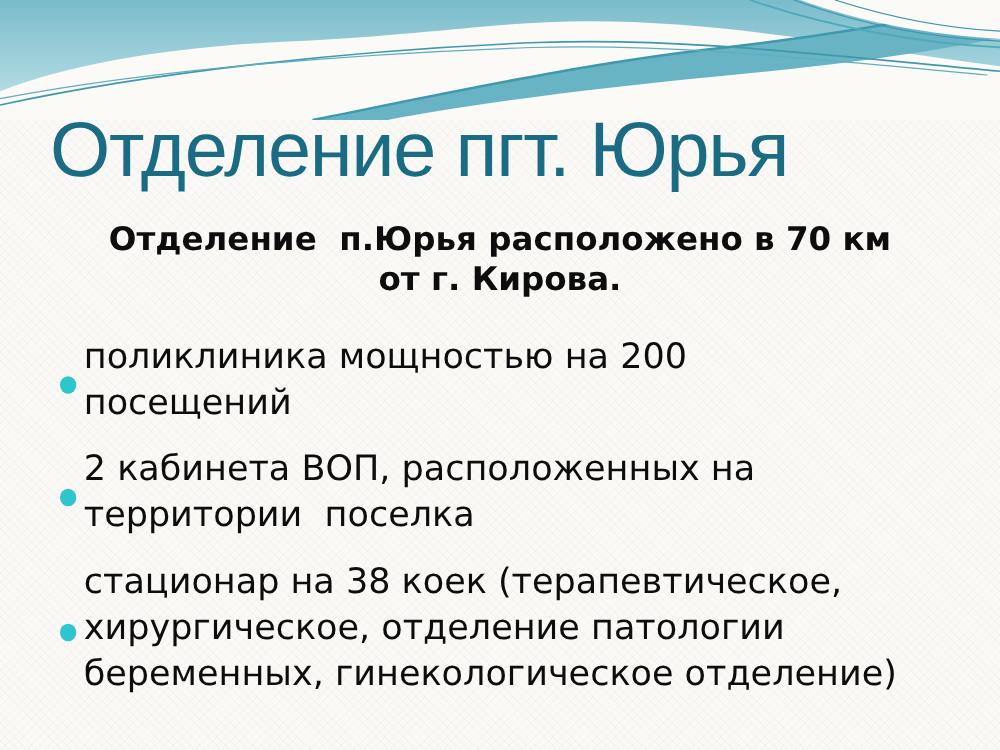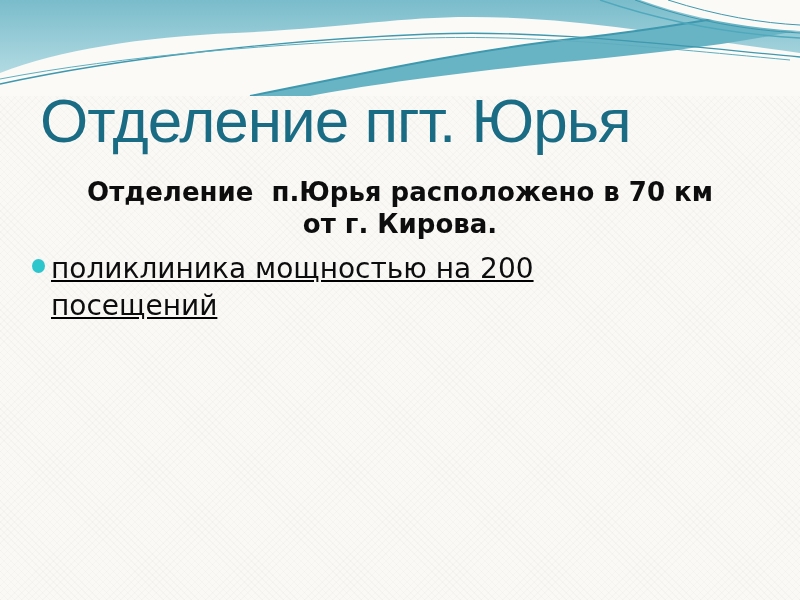--- a/index.html
+++ b/index.html
@@ -25,21 +25,21 @@
   }
   .heading{
     position:absolute;top:177px;left:20px;width:760px;
     font-size:26px;font-weight:700;line-height:1.22;color:#0d0d0d;
     text-align:center;white-space:pre-wrap;
   }
   .bullets{
     position:absolute;top:250px;left:32px;width:742px;
     list-style:none;margin:0;padding:0;
   }
-  .bullet-item{display:flex;align-items:flex-start;margin:0;text-decoration:underline;}
+  .bullet-item{display:flex;align-items:center;margin:16px;}
   .dot{
     flex:0 0 auto;width:13px;height:14px;border-radius:50%;
     background:#2EC6CD;margin:9px 6px 0 0;
   }
   .txt{
     flex:1 1 auto;
     font-size:28px;font-weight:400;line-height:37px;color:#0d0d0d;
     white-space:pre-wrap;
   }
 </style>
@@ -80,15 +80,26 @@
 
   <div class="heading">Отделение  п.Юрья расположено в 70 км
 от г. Кирова.</div>
 
   <ul class="bullets">
     <li class="bullet-item">
       <span class="dot"></span>
       <span class="txt">поликлиника мощностью на 200
 посещений</span>
     </li>
+    <li class="bullet-item">
+      <span class="dot"></span>
+      <span class="txt">2 кабинета ВОП, расположенных на
+территории  поселка</span>
+    </li>
+    <li class="bullet-item">
+      <span class="dot"></span>
+      <span class="txt">стационар на 38 коек (терапевтическое,
+хирургическое, отделение патологии
+беременных, гинекологическое отделение)</span>
+    </li>
   </ul>
 
 </div>
 
 </body></html>

